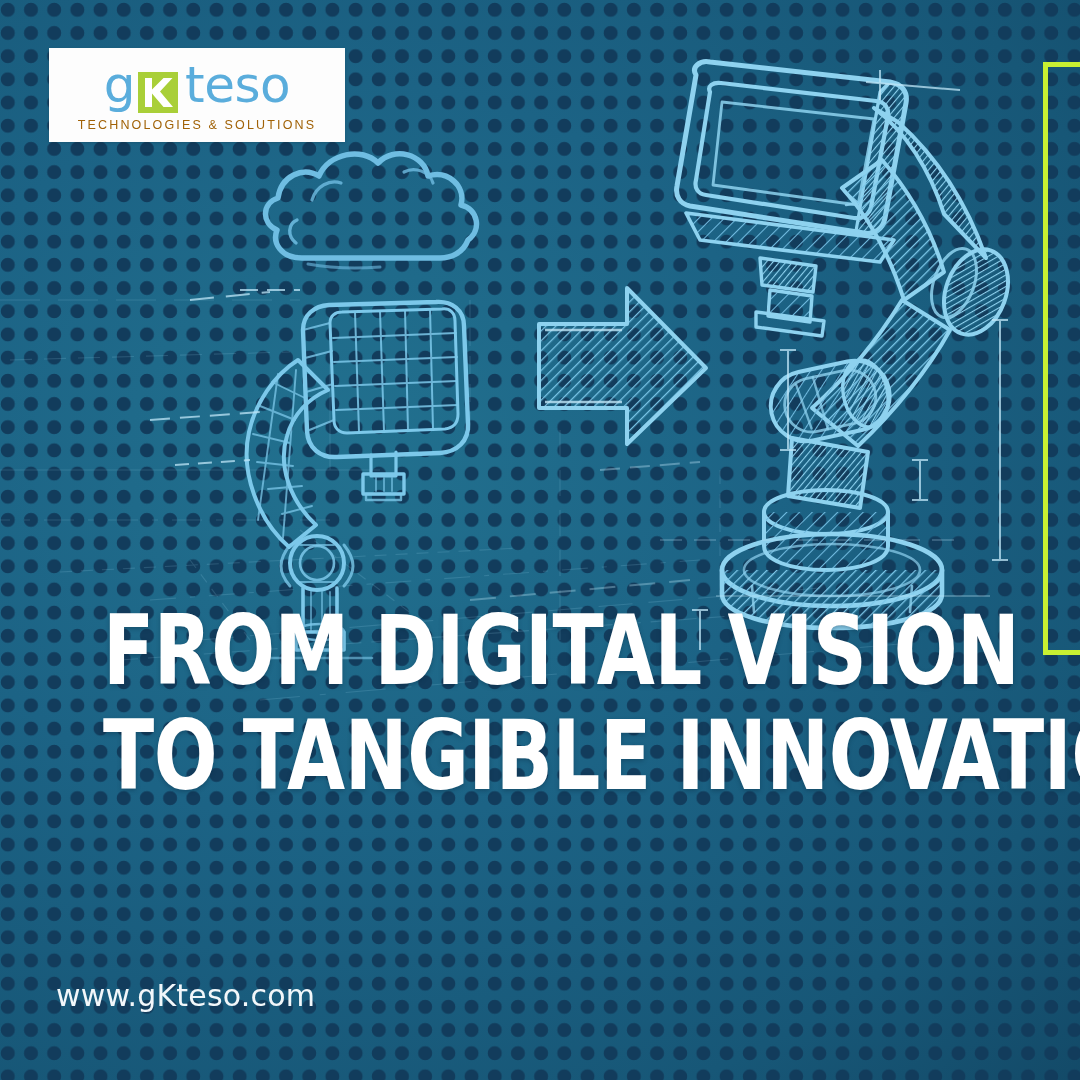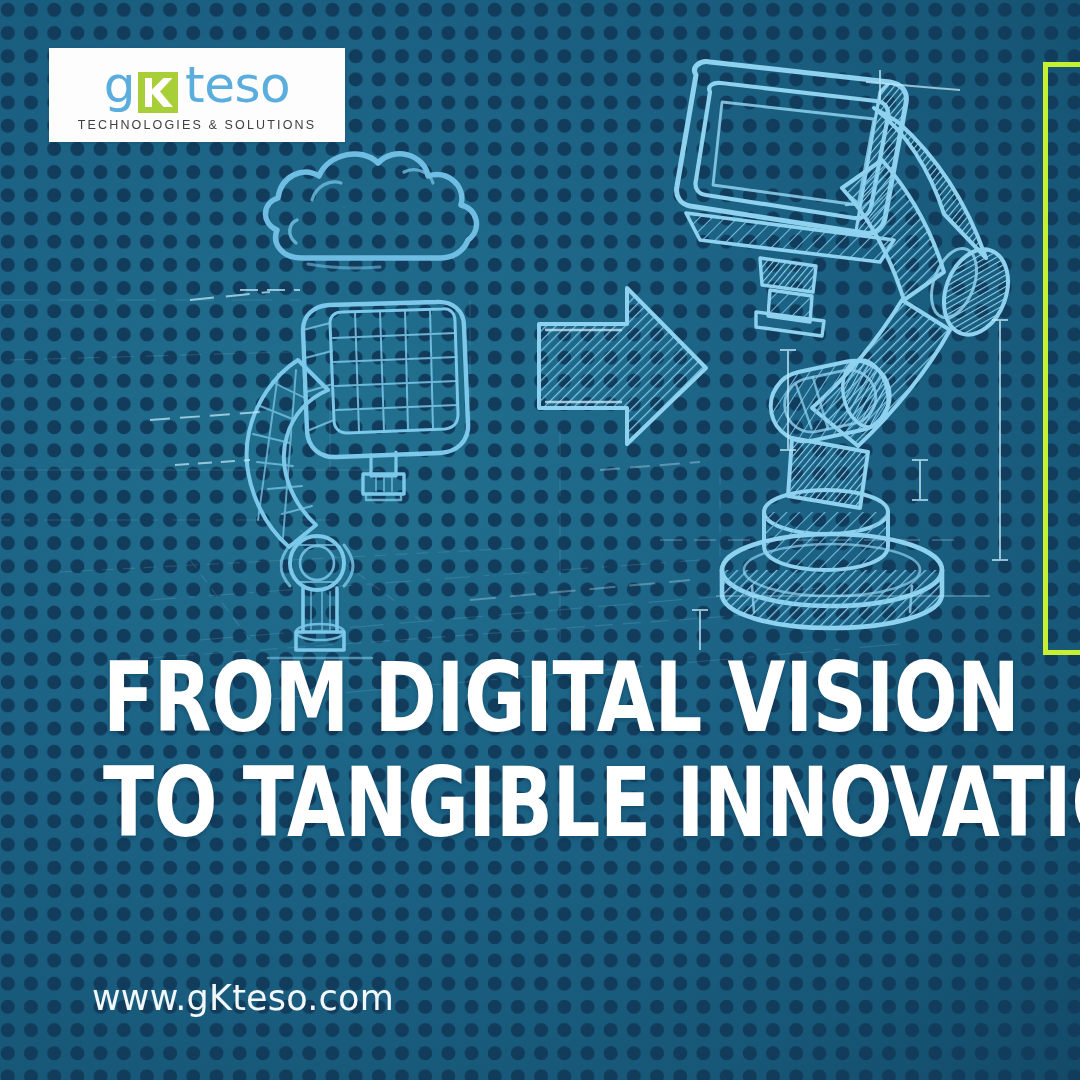--- a/index.html
+++ b/index.html
@@ -77,21 +77,21 @@
     align-self: flex-end;
     margin-bottom: 1px;
     flex: none;
   }
   .logo-k svg { position: absolute; inset: 0; }
   .logo-teso { margin-left: 4px; }
   .logo-sub {
     font-family: "Liberation Sans", sans-serif;
     font-size: 12.5px;
     letter-spacing: 2.15px;
-    color: #404040;
+    color: #a16207;
     margin-top: 4px;
     white-space: nowrap;
   }
 
   
   .bracket {
     position: absolute;
     left: 1043px;
     top: 62px;
     width: 60px;
@@ -106,21 +106,21 @@
   .illus {
     position: absolute;
     inset: 0;
     pointer-events: none;
   }
 
   
   .headline {
     position: absolute;
     left: 103px;
-    top: 651px;
+    top: 604px;
     width: 900px;
   }
   .hl-line {
     font-family: "Liberation Sans Narrow", "DejaVu Sans Condensed", "Liberation Sans", sans-serif;
     font-weight: 700;
     font-size: 97px;
     line-height: 0.96;
     color: #ffffff;
     letter-spacing: -0.5px;
     white-space: nowrap;
@@ -129,25 +129,24 @@
     text-shadow: 0 2px 5px rgba(8,40,62,.35);
   }
   .hl-line.l2 { margin-top: 12px; }
 
   
   .site-url {
     position: absolute;
     left: 56px;
     top: 978px;
     font-family: "DejaVu Sans", sans-serif;
-    font-size: 35px;
+    font-size: 30px;
     font-weight: 400;
     color: #f2f7fa;
     letter-spacing: 0.2px;
-    margin-left: 36px;
   }
 </style>
 </head>
 <body>
 
 <div id="canvas">
 
   <div class="bg-base"></div>
   <div class="bg-dots"></div>
 

